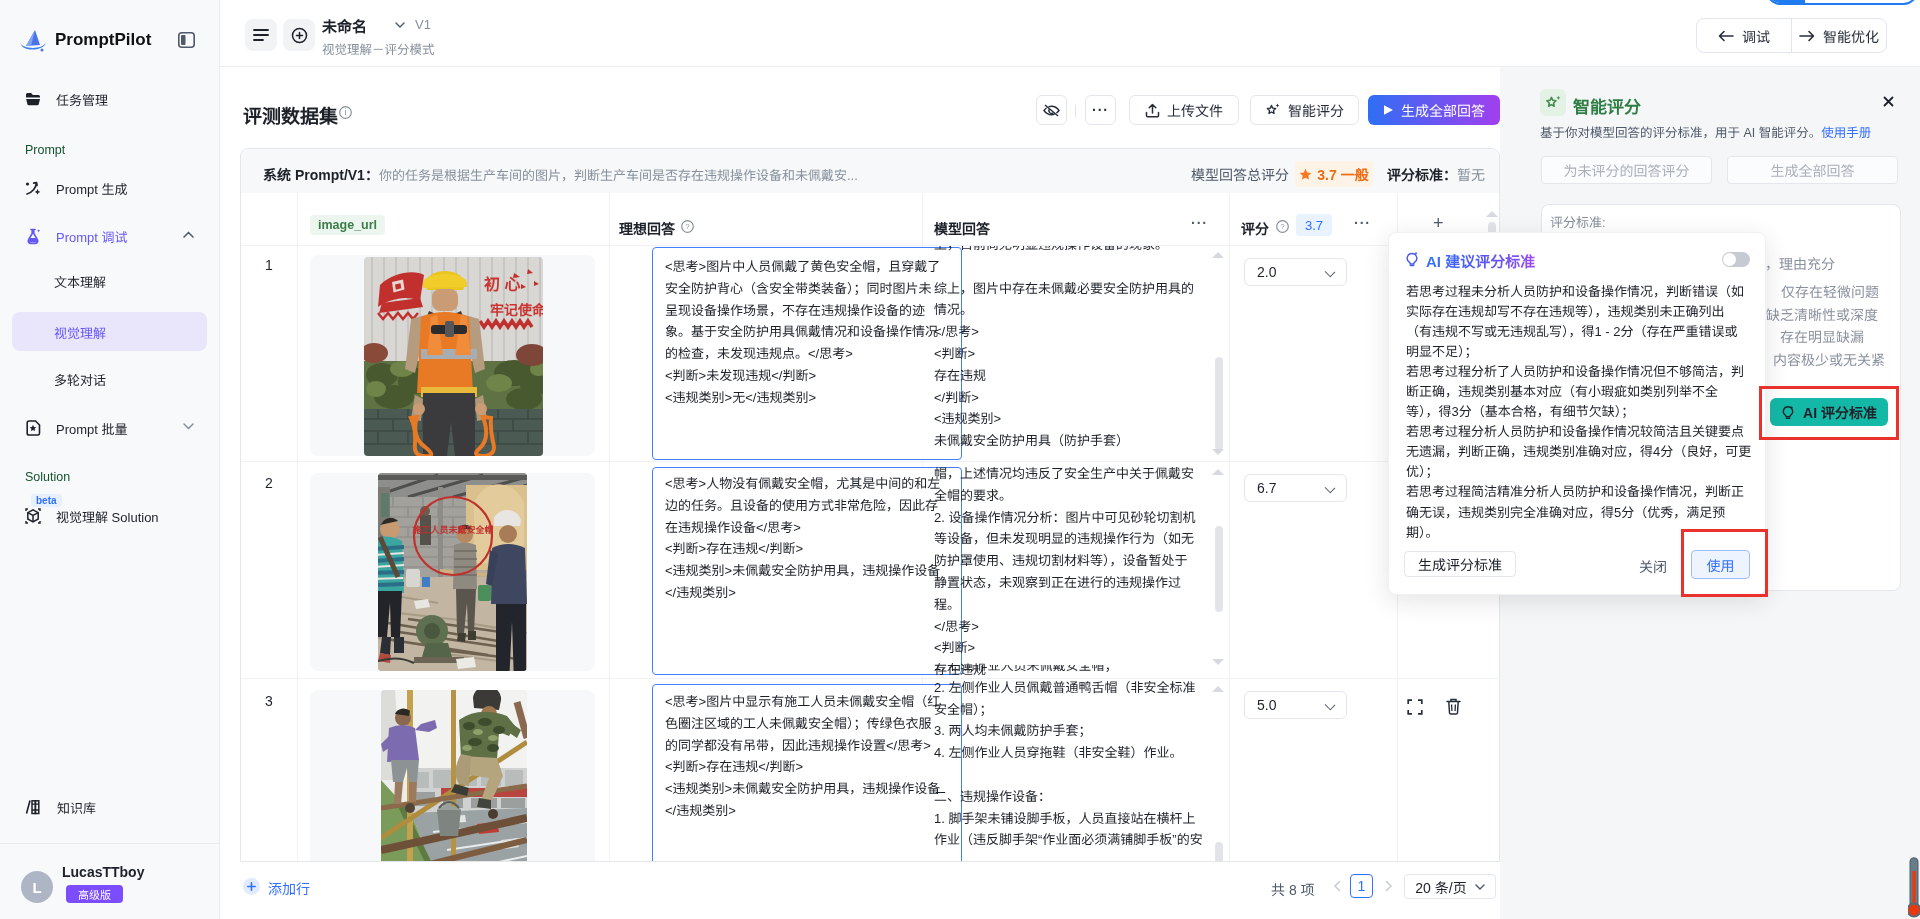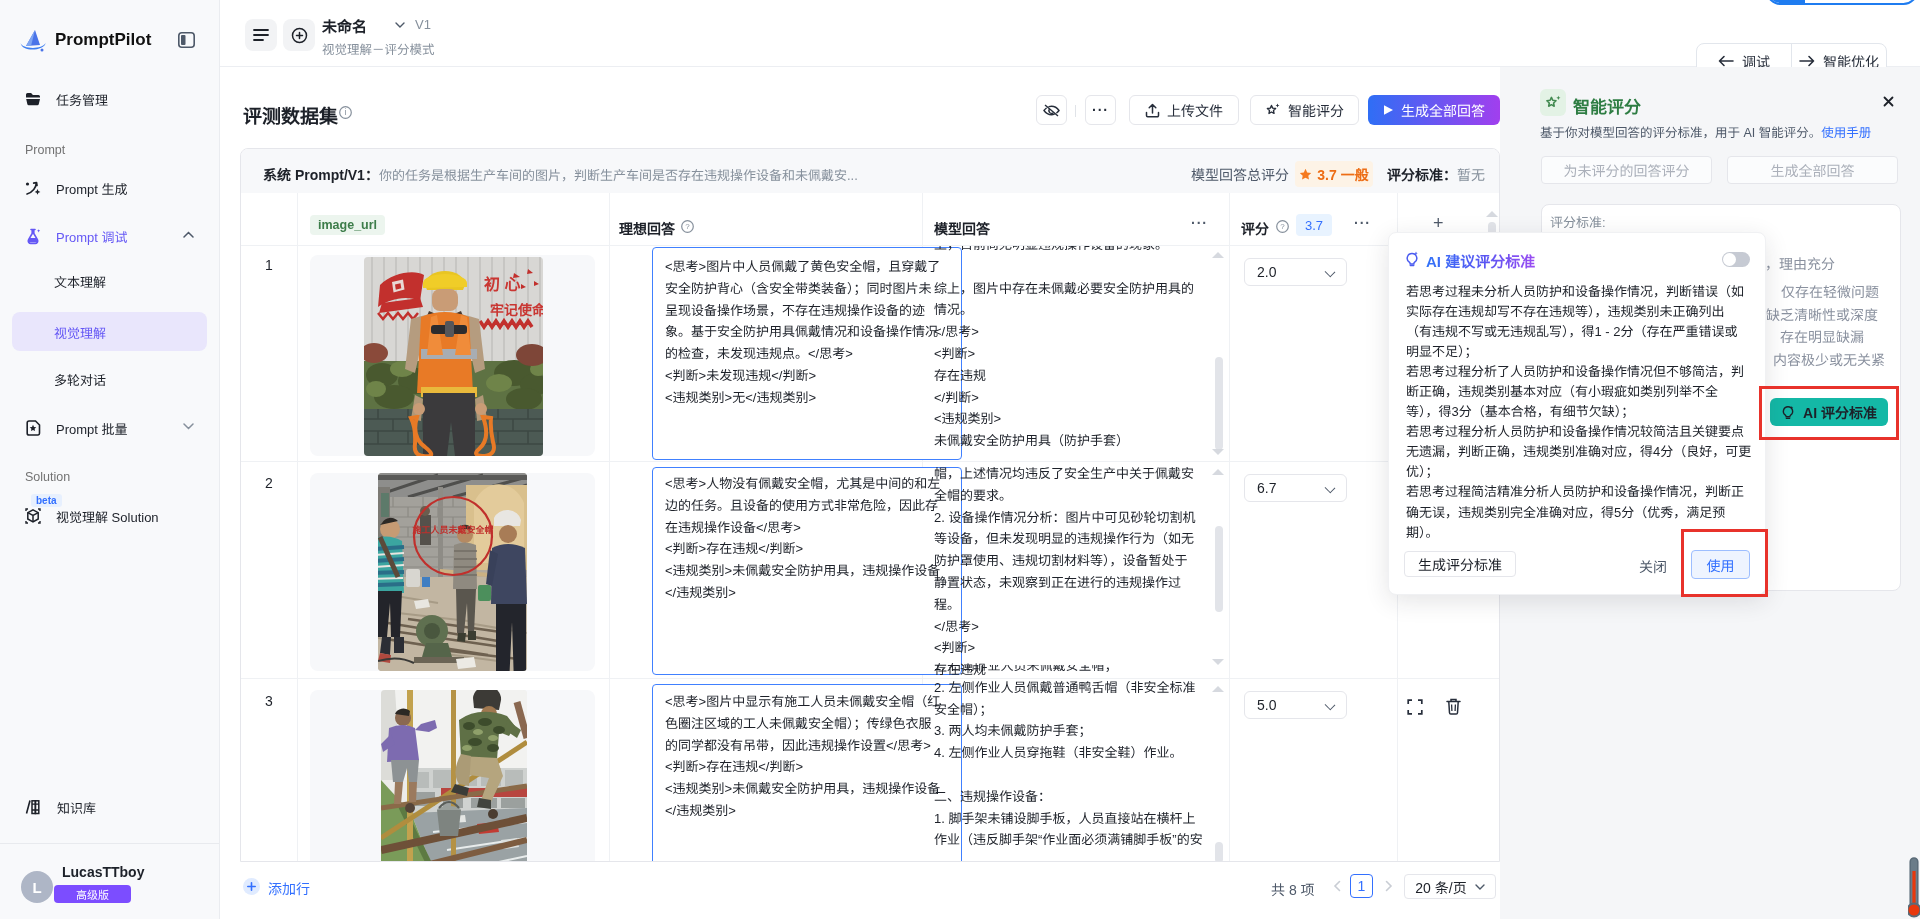--- a/index.html
+++ b/index.html
@@ -2,29 +2,29 @@
 <html lang="zh-CN"><head>
 <meta charset="UTF-8">
 <title>PromptPilot</title>
 <style>
 * { margin:0; padding:0; box-sizing:border-box; }
 html,body { width:1920px; height:919px; overflow:hidden; font-family:"Liberation Sans",sans-serif; background:#fff; color:#1d2129; }
 .abs { position:absolute; }
 body { position:relative; }
 
 #sidebar { position:absolute; left:0; top:0; width:220px; height:919px; background:#f8f9fb; border-right:1px solid #eaecf0; }
-#sidebar .label { position:absolute; left:25px; font-size:12.5px; color:#737373; }
+#sidebar .label { position:absolute; left:25px; font-size:12.5px; color:#14532d; }
 .sideitem { position:absolute; left:24px; font-size:13px; color:#1d2129; display:flex; align-items:center; gap:14px; height:20px; }
 .sideitem svg { flex:0 0 auto; }
 .sel-pill { position:absolute; left:12px; width:195px; height:39px; background:#e9e6fc; border-radius:8px; }
 
 #topbar { position:absolute; left:220px; top:0; width:1700px; height:67px; background:#fff; border-bottom:1px solid #eceef2; }
 .iconbtn { position:absolute; width:32px; height:32px; background:#f2f3f5; border-radius:8px; display:flex; align-items:center; justify-content:center; }
 
-#seg { position:absolute; left:1696px; top:18px; width:191px; height:35px; border:1px solid #e2e6ec; border-radius:8px; background:#fff; display:flex;margin-top:25px; }
+#seg { position:absolute; left:1696px; top:18px; width:191px; height:35px; border:1px solid #e2e6ec; border-radius:8px; background:#fff; display:flex; }
 #seg .s { flex:1; display:flex; align-items:center; justify-content:center; gap:8px; font-size:14px; color:#272e3b; }
 #seg .s:first-child { border-right:1px solid #e2e6ec; }
 
 #toppill { position:absolute; left:1766px; top:-24px; width:152px; height:29px; border:2px solid #1f7cf0; border-radius:15px; background:#fff; overflow:hidden; }
 #toppill .fill { position:absolute; left:0; top:0; width:37px; height:29px; background:#1f7cf0; }
 
 .wbtn { position:absolute; top:95px; height:30px; background:#fff; border:1px solid #e5e6eb; border-radius:6px; display:flex; align-items:center; justify-content:center; gap:7px; font-size:14px; color:#272e3b; }
 
 #card { position:absolute; left:240px; top:148px; width:1260px; height:714px; border:1px solid #e5e6eb; border-radius:8px 8px 0 0; background:#fff; overflow:hidden; }
 #card .sysbar { position:absolute; left:0; top:0; width:1258px; height:44px; background:#f7f8fa; }
@@ -127,21 +127,21 @@
         <rect x="8" y="2.8" width="3.4" height="12.7" fill="none" stroke="#1d2129" stroke-width="1.5"></rect>
         <rect x="11.4" y="2.8" width="3.4" height="12.7" fill="none" stroke="#1d2129" stroke-width="1.5"></rect>
         <path d="M8 6.2 h6.8 M8 12 h6.8" stroke="#1d2129" stroke-width="1.3"></path>
       </svg>
     <span>知识库</span>
   </div>
 
   <div class="abs" style="left:0;top:843px;width:219px;height:1px;background:#e8eaee;"></div>
   <div class="abs" style="left:21px;top:871px;width:32px;height:32px;border-radius:50%;background:#aeb6c6;color:#fff;font-size:15px;font-weight:bold;display:flex;align-items:center;justify-content:center;">L</div>
   <div class="abs" style="left:62px;top:864px;font-size:14px;font-weight:bold;color:#1d2129;">LucasTTboy</div>
-  <div class="abs" style="left:54px;top:885px;background:#7c4dff;color:#fff;font-size:11px;border-radius:4px;padding:1px 22px;">高级版</div>
+  <div class="abs" style="left:66px;top:885px;background:#7c4dff;color:#fff;font-size:11px;border-radius:4px;padding:1px 12px;">高级版</div>
 </div>
 
 <div id="topbar"></div>
 <div class="iconbtn" style="left:245px;top:19px;">
   <svg width="16" height="14" viewBox="0 0 16 14">
       <path d="M1 2 h14 M1 7 h14 M1 12 h9" stroke="#1d2129" stroke-width="1.8" stroke-linecap="round"></path>
     </svg>
 </div>
 <div class="iconbtn" style="left:283px;top:19px;">
   <svg width="17" height="17" viewBox="0 0 17 17">

